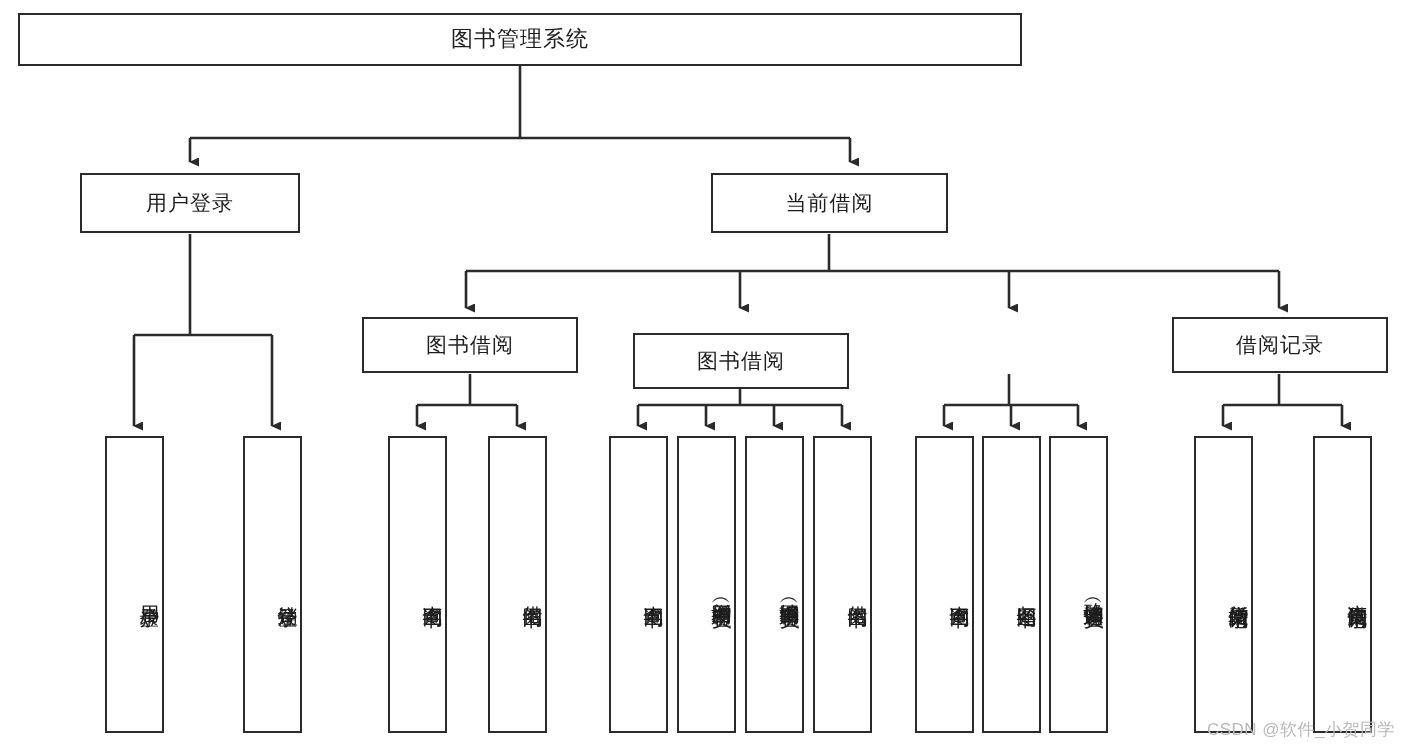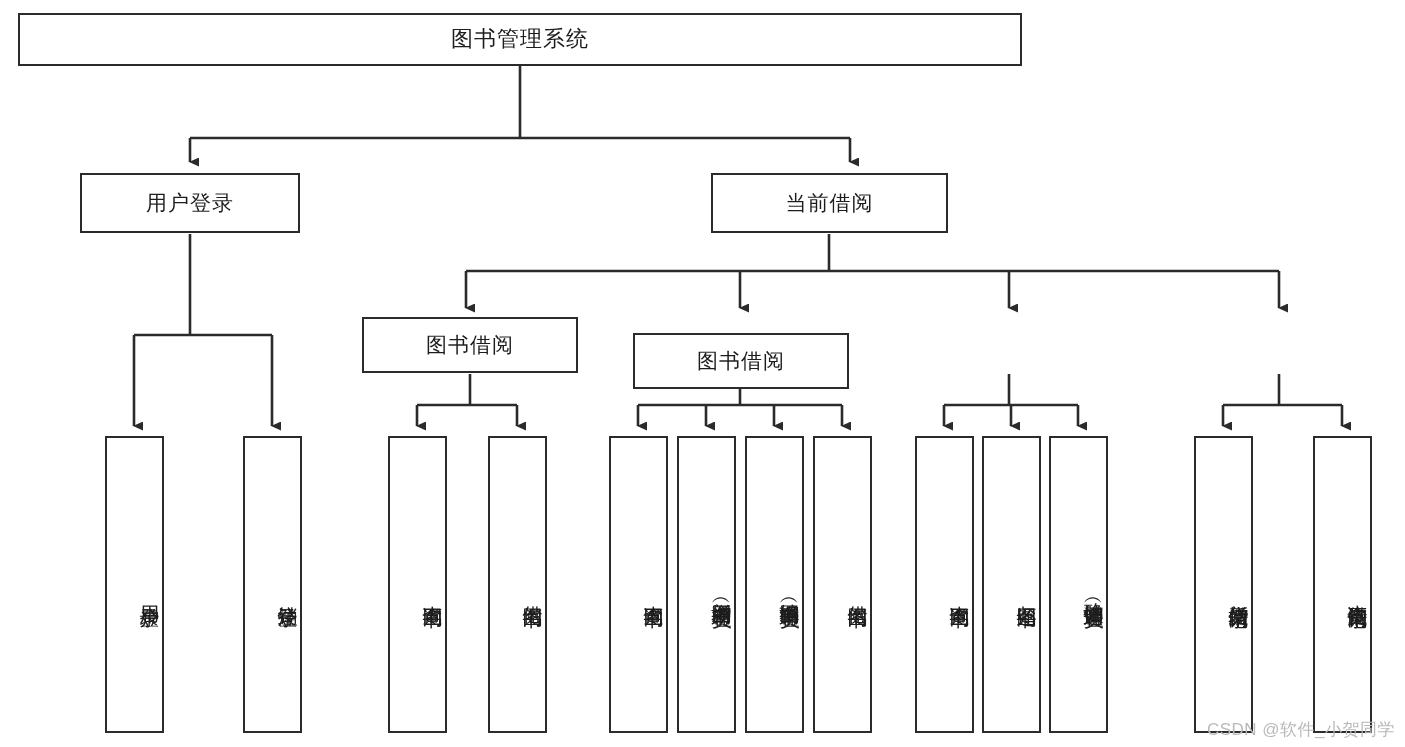--- a/index.html
+++ b/index.html
@@ -142,20 +142,23 @@
 
   <div class="node horizontal" style="left:362px; top:317px; width:216px; height:56px;">
     <span>图书借阅</span>
   </div>
 
   <div class="node horizontal" style="left:633px; top:333px; width:216px; height:56px;">
     <span>图书借阅</span>
   </div>
 
 
+  <div class="node horizontal" style="left:1172px; top:317px; width:216px; height:56px;">
+    <span>借阅记录</span>
+  </div>
 
   <div class="node vertical" style="left:105px; top:436px; width:59px; height:297px;">
     <span class="vlabel">用户登录</span>
   </div>
 
   <div class="node vertical" style="left:243px; top:436px; width:59px; height:297px;">
     <span class="vlabel">注销登录</span>
   </div>
 
   <div class="node vertical" style="left:388px; top:436px; width:59px; height:297px;">

